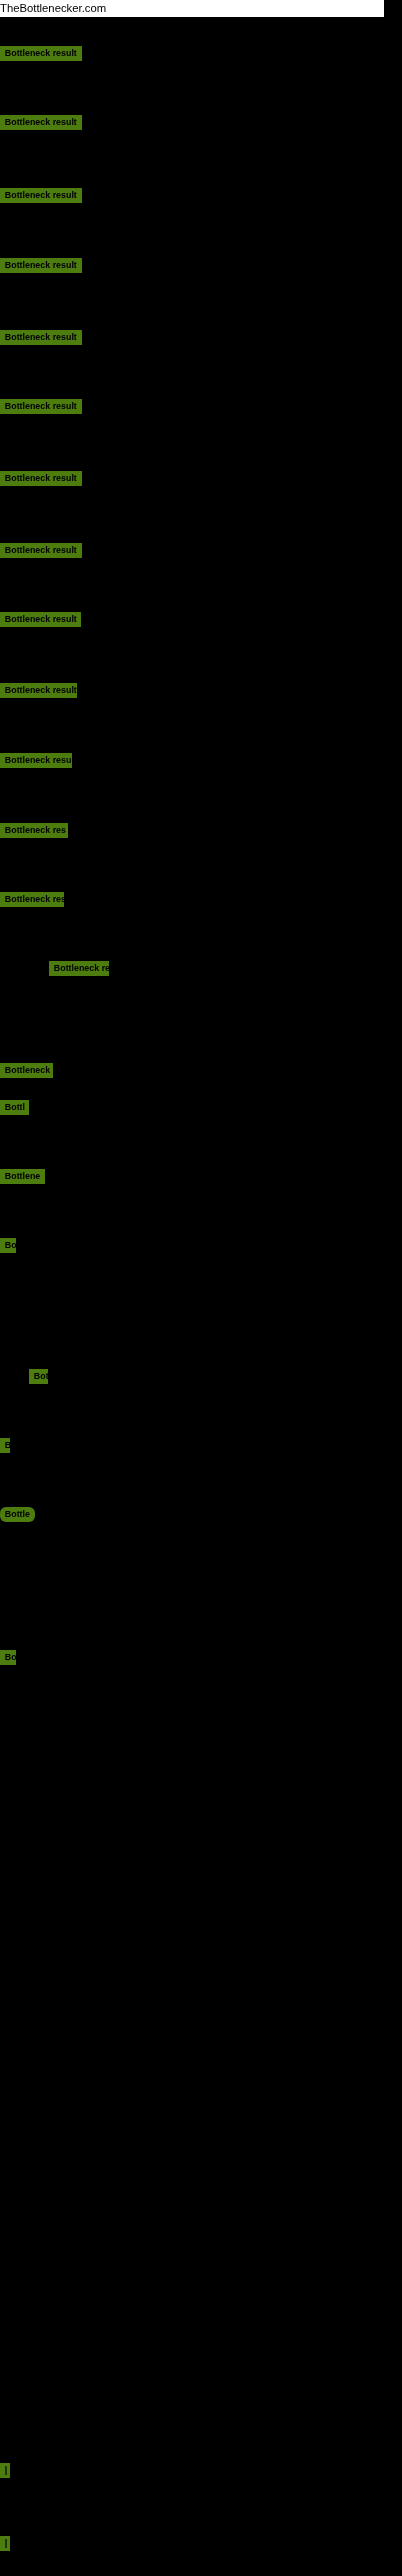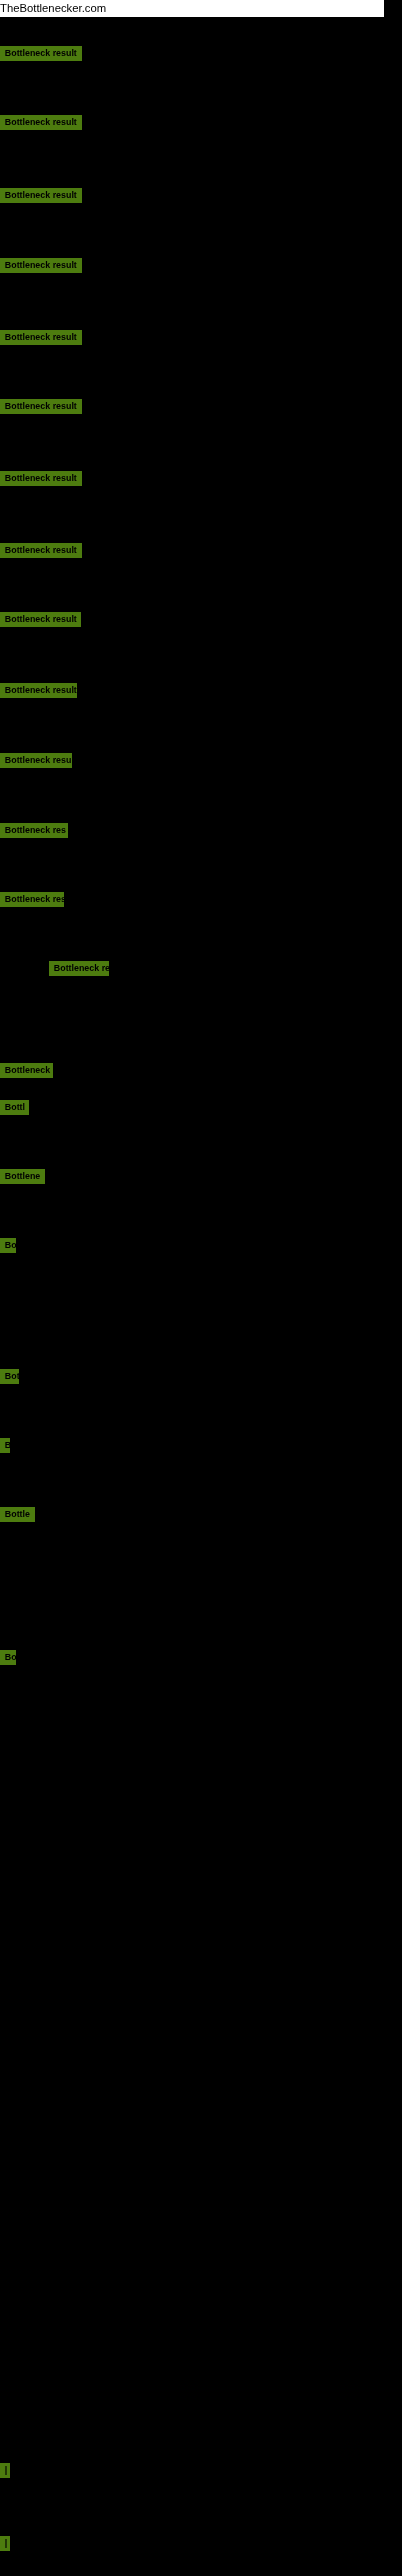--- a/index.html
+++ b/index.html
@@ -51,20 +51,20 @@
     <div class="row" style="top: 612px; left: 0px;"><span class="badge" style="max-width: 81px;">Bottleneck result</span></div>
     <div class="row" style="top: 683px; left: 0px;"><span class="badge" style="max-width: 77px;">Bottleneck result</span></div>
     <div class="row" style="top: 753px; left: 0px;"><span class="badge" style="max-width: 72px;">Bottleneck result</span></div>
     <div class="row" style="top: 823px; left: 0px;"><span class="badge" style="max-width: 68px;">Bottleneck res</span></div>
     <div class="row" style="top: 892px; left: 0px;"><span class="badge" style="max-width: 64px;">Bottleneck res</span></div>
     <div class="row" style="top: 961px; left: 13px; padding-left: 36px;"><span class="badge" style="max-width: 60px;">Bottleneck re</span></div>
     <div class="row" style="top: 1030px; left: 0px; margin-top: 33px;"><span class="badge" style="max-width: 53px;">Bottleneck</span></div>
     <div class="row" style="top: 1100px; left: 0px; text-align: right;"><span class="badge" style="max-width: 29px;">Bottl</span></div>
     <div class="row" style="top: 1169px; left: 0px; text-align: right;"><span class="badge" style="max-width: 45px;">Bottlene</span></div>
     <div class="row" style="top: 1238px; left: 0px;"><span class="badge" style="max-width: 16px;">Bo</span></div>
-    <div class="row" style="top: 1369px; left: 0px;"><span class="badge" style="max-width: 19.3px;">Bot</span></div>
+    <div class="row" style="top: 1369px; left: 0px; padding-left: 29px;"><span class="badge" style="max-width: 19.3px;">Bot</span></div>
     <div class="row" style="top: 1438px; left: 0px;"><span class="badge" style="max-width: 8px;">B</span></div>
-    <div class="row" style="top: 1507px; left: 0px;"><span class="badge" style="max-width: 35px;">Bottle</span></div>
+    <div class="row" style="top: 1507px; left: 0px;"><span class="badge" style="max-width: 35px; border-radius: 6px;">Bottle</span></div>
     <div class="row" style="top: 1650px; left: 0px;"><span class="badge" style="max-width: 16px;">Bo</span></div>
     <div class="row" style="top: 2463px; left: 0px;"><span class="badge" style="max-width: 6.4px;">|</span></div>
     <div class="row" style="top: 2536px; left: 0px;"><span class="badge" style="max-width: 6.4px;">|</span></div>
   </div>
 
 
 </body></html>

